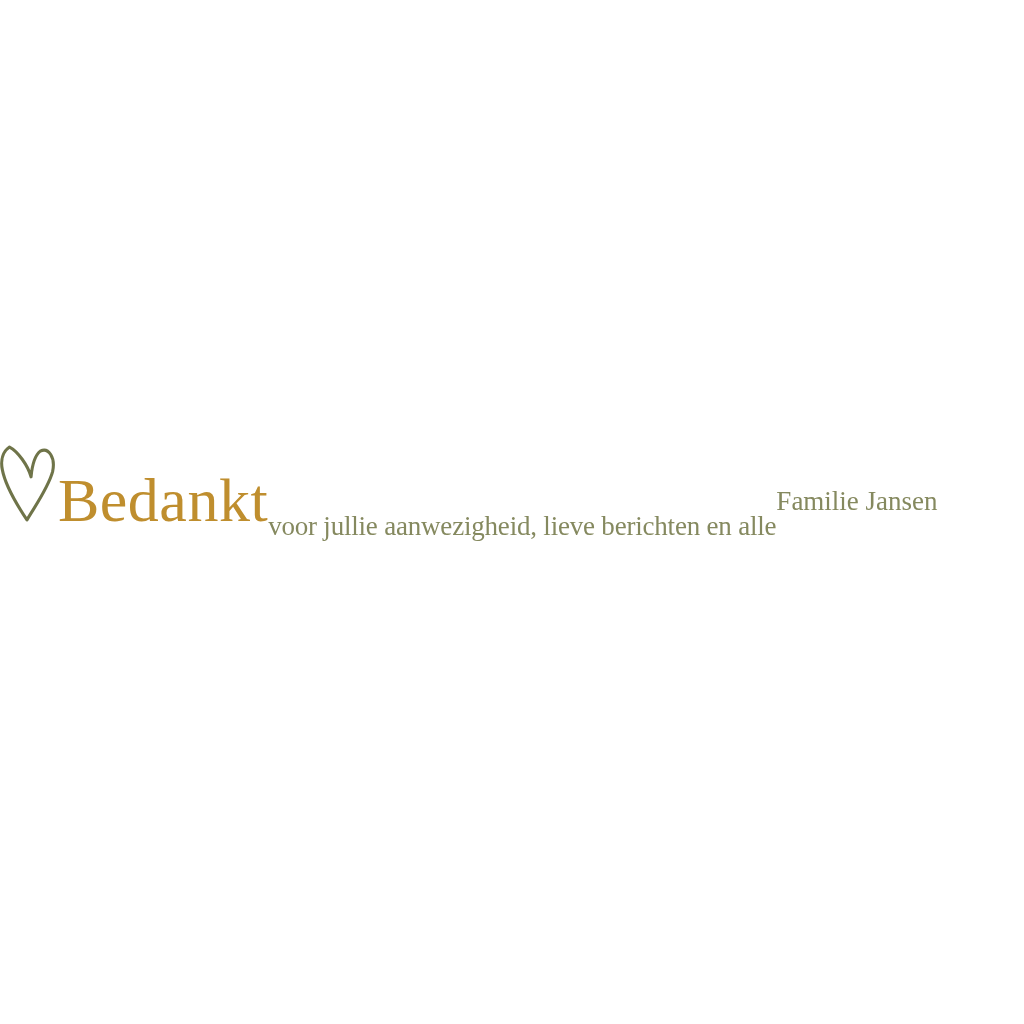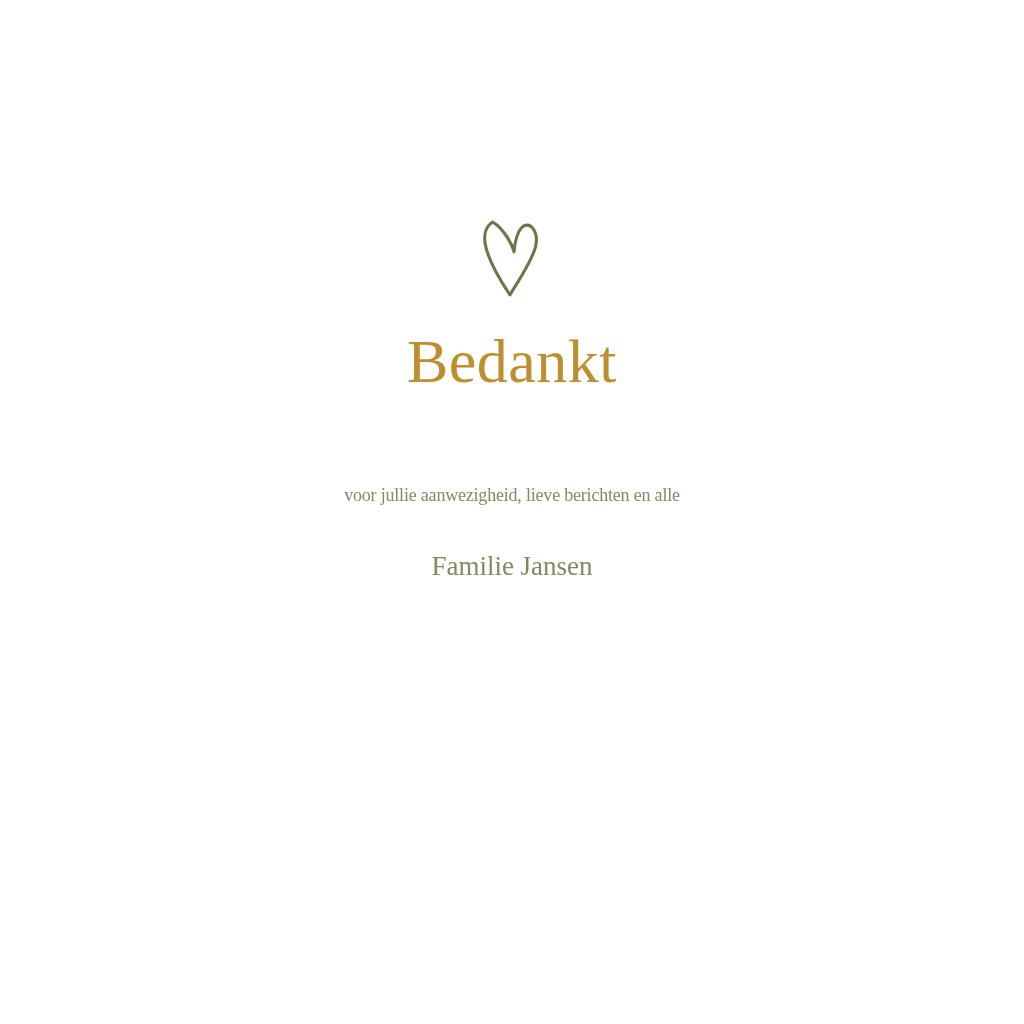--- a/index.html
+++ b/index.html
@@ -9,21 +9,21 @@
     height: 1024px;
     background: var(--background, #ffffff);
     overflow: hidden;
   }
 
   .card {
     width: 1024px;
     height: 747px;
     padding-top: 220px;
     display: flex;
-    flex-direction: column;
+    flex-direction: row;
     align-items: center;
     text-align: center;
     font-family: "Liberation Serif", "DejaVu Serif", serif;
   }
 
   .heart-wrap {
     height: 78px;
     display: flex;
     align-items: flex-start;
     justify-content: center;
@@ -38,21 +38,21 @@
     margin-top: 32px;
     font-size: 62px;
     line-height: 1;
     font-weight: normal;
     letter-spacing: 0.5px;
     color: var(--title, #bf8e2e);
   }
 
   .card-body {
     margin-top: 86px;
-    font-size: 18px;
+    font-size: 27px;
     line-height: 35px;
     color: var(--body-text, #85895f);
     letter-spacing: -0.2px;
   }
 
   .card-body p {
     margin-bottom: 28px;
   }
 
   .card-body p:last-child {

